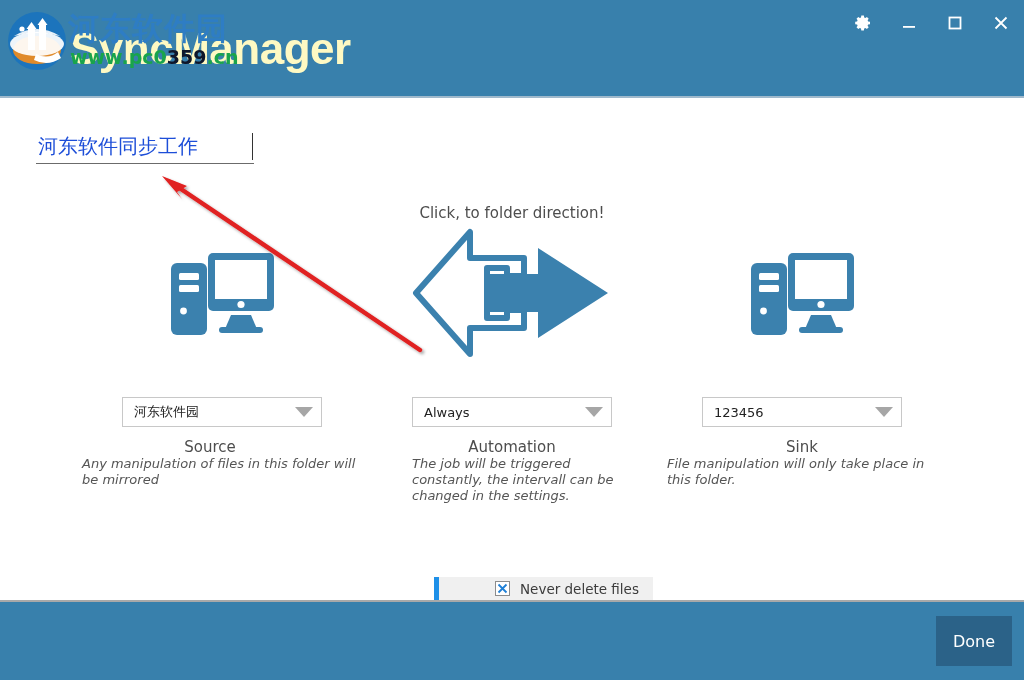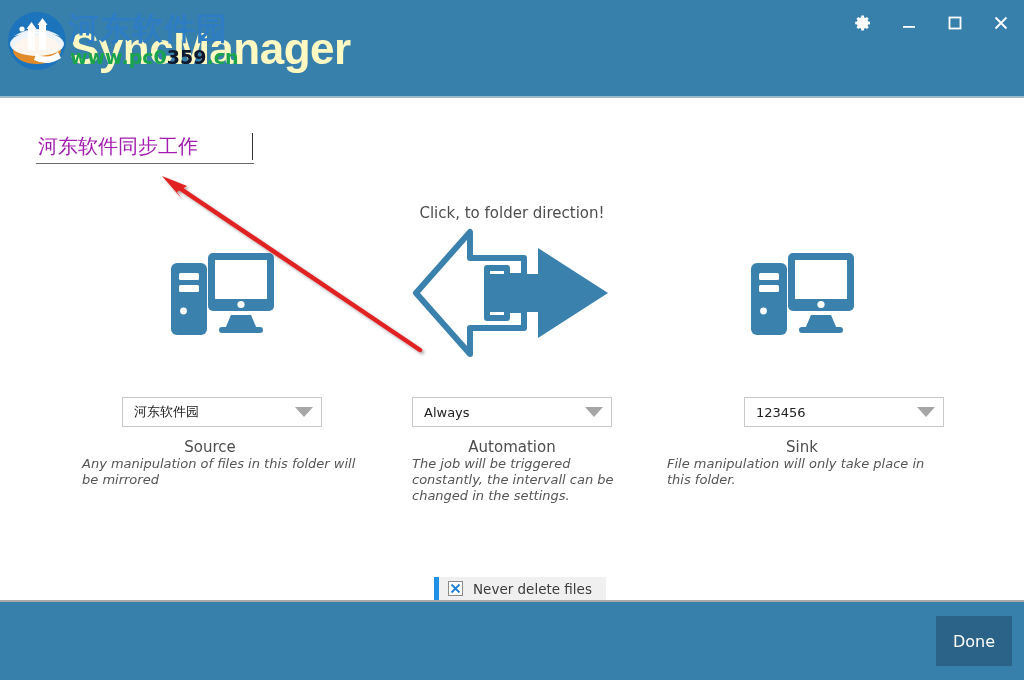--- a/index.html
+++ b/index.html
@@ -60,21 +60,21 @@
 
   
   .jobname-wrap {
     position: absolute; left: 36px; top: 130px;
     width: 218px; height: 34px;
     border-bottom: 1.5px solid #6b6b6b;
   }
   .jobname {
     width: 100%; height: 100%;
     border: none; outline: none; background: transparent;
-    font-size: 20px; color: #a21caf;
+    font-size: 20px; color: #1d4ed8;
     font-family: "DejaVu Sans", sans-serif;
     padding: 0 2px;
   }
   .caret {
     position: absolute; right: 1px; top: 3px;
     width: 1px; height: 27px; background: #333;
   }
 
   
   .annot {
@@ -103,21 +103,21 @@
   .sel {
     position: absolute; top: 397px;
     height: 30px;
     border: 1px solid #c8c8c8;
     background: #ffffff;
     display: flex; align-items: center;
     cursor: pointer;
   }
   .sel-source { left: 122px; width: 200px; }
   .sel-auto   { left: 412px; width: 200px; align-items: center; }
-  .sel-sink   { left: 744px; width: 200px; }
+  .sel-sink   { left: 702px; width: 200px; }
   .sel-value {
     flex: 1;
     padding-left: 11px;
     font-size: 13px; color: #222;
     font-family: "DejaVu Sans", sans-serif;
     white-space: nowrap; overflow: hidden;
   }
   .sel-caret {
     width: 34px; height: 100%;
     display: flex; align-items: center; justify-content: center;
@@ -155,20 +155,21 @@
     position: absolute; left: 434px; top: 577px;
     height: 23px;
     display: flex; align-items: stretch;
     background: #f0f0f0;
     cursor: pointer;
   }
   .nd-bar { width: 5px; background: #1E90E8; }
   .nd-inner {
     display: flex; align-items: center; gap: 10px;
     padding: 0 14px 0 9px;
+    margin-left: 47px;
   }
   .nd-box {
     width: 15px; height: 15px;
     border: 1px solid #8c8c8c;
     background: #ffffff;
     position: relative;
   }
   .nd-box svg { position: absolute; left: 1px; top: 1px; }
   .nd-label {
     font-size: 13.5px; color: #3c3c3c;

